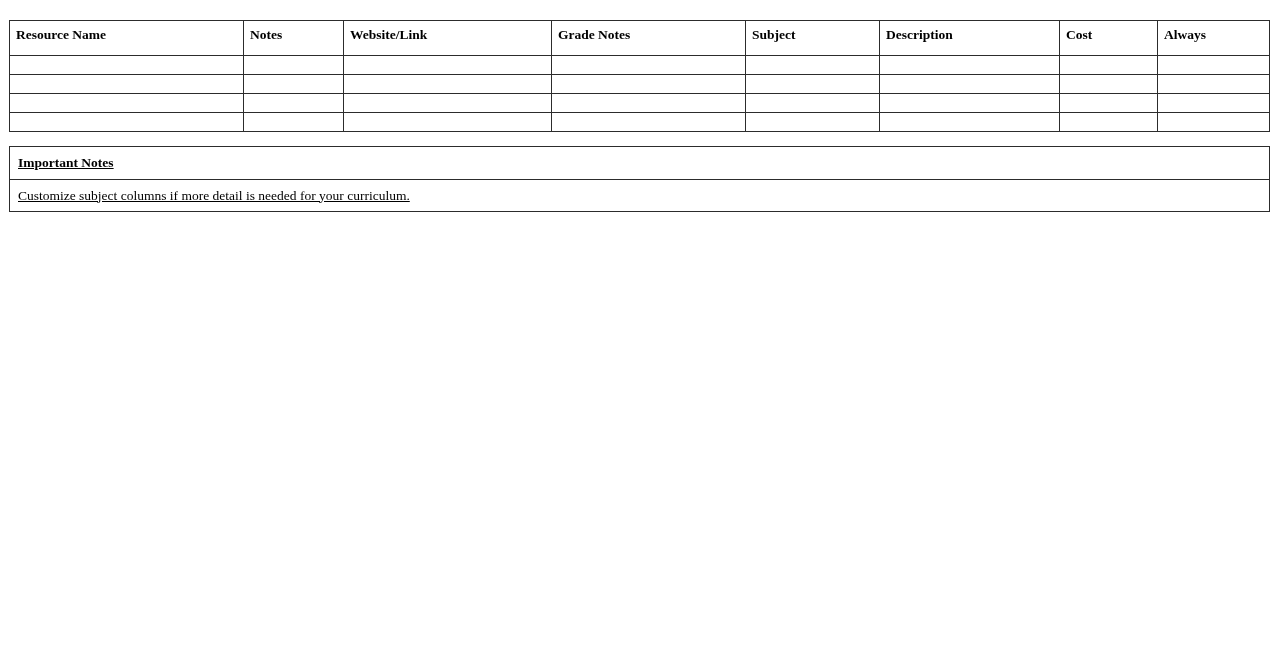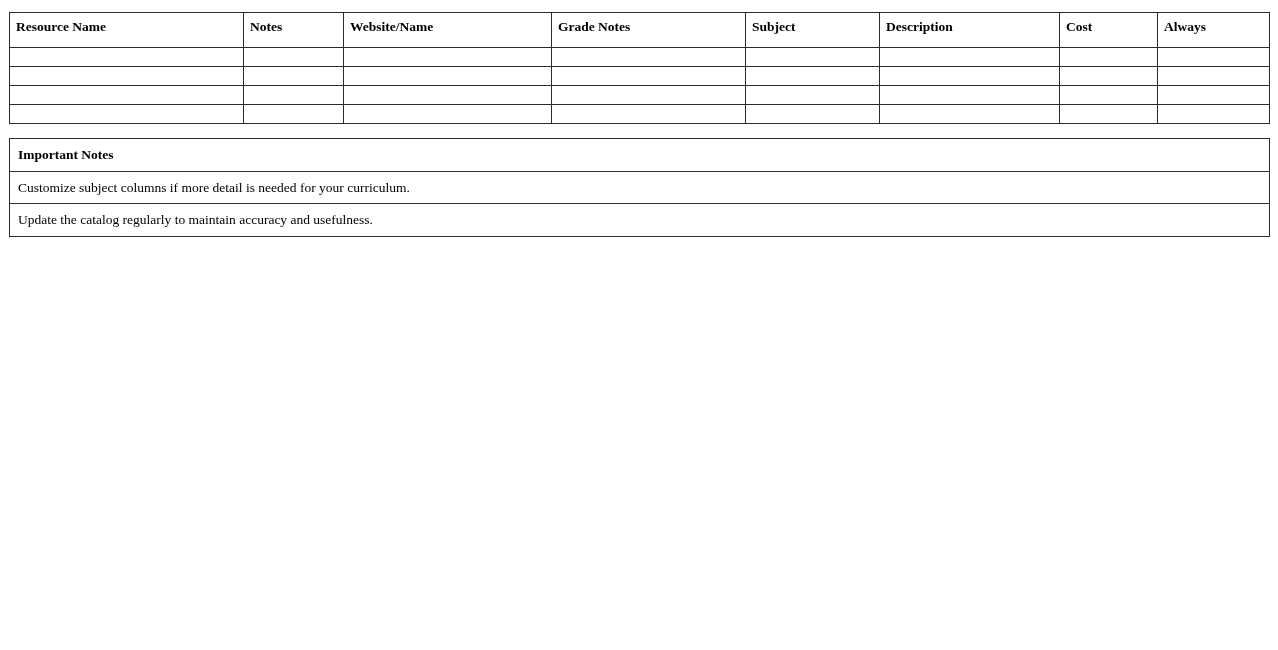--- a/index.html
+++ b/index.html
@@ -12,21 +12,21 @@
     height: 650px;
     font-family: "Liberation Serif", serif;
     color: #000000;
     overflow: hidden;
   }
   .page {
     position: relative;
     width: 1278px;
     height: 650px;
     box-sizing: border-box;
-    padding: 12px 9px 0 9px;
+    padding: 20px 9px 0 9px;
   }
 
   table {
     border-collapse: collapse;
     table-layout: fixed;
     width: 1260px;
     font-size: 13.5px;
   }
 
   
@@ -54,20 +54,21 @@
   }
 
   
   #notes-table td {
     border: 1px solid #2c2c2c;
     padding: 7px 8px;
     text-align: left;
     vertical-align: top;
     font-size: 13.5px;
     line-height: 1.3;
+    text-decoration: underline;
   }
   #notes-table .notes-header td {
     font-weight: bold;
   }
 </style>
 </head>
 <body>
 
 <div class="page">
 
@@ -79,21 +80,21 @@
       <col style="width:194px">
       <col style="width:134px">
       <col style="width:180px">
       <col style="width:98px">
       <col style="width:112px">
     </colgroup>
     <thead>
       <tr>
         <th>Resource Name</th>
         <th>Notes</th>
-        <th>Website/Name</th>
+        <th>Website/Link</th>
         <th>Grade Notes</th>
         <th>Subject</th>
         <th>Description</th>
         <th>Cost</th>
         <th>Always</th>
       </tr>
     </thead>
     <tbody>
       <tr>
         <td></td>
@@ -144,19 +145,16 @@
     <colgroup>
       <col style="width:1260px">
     </colgroup>
     <tbody>
       <tr class="notes-header">
         <td>Important Notes</td>
       </tr>
       <tr>
         <td>Customize subject columns if more detail is needed for your curriculum.</td>
       </tr>
-      <tr>
-        <td>Update the catalog regularly to maintain accuracy and usefulness.</td>
-      </tr>
     </tbody>
   </table>
 
 </div>
 
 </body></html>

